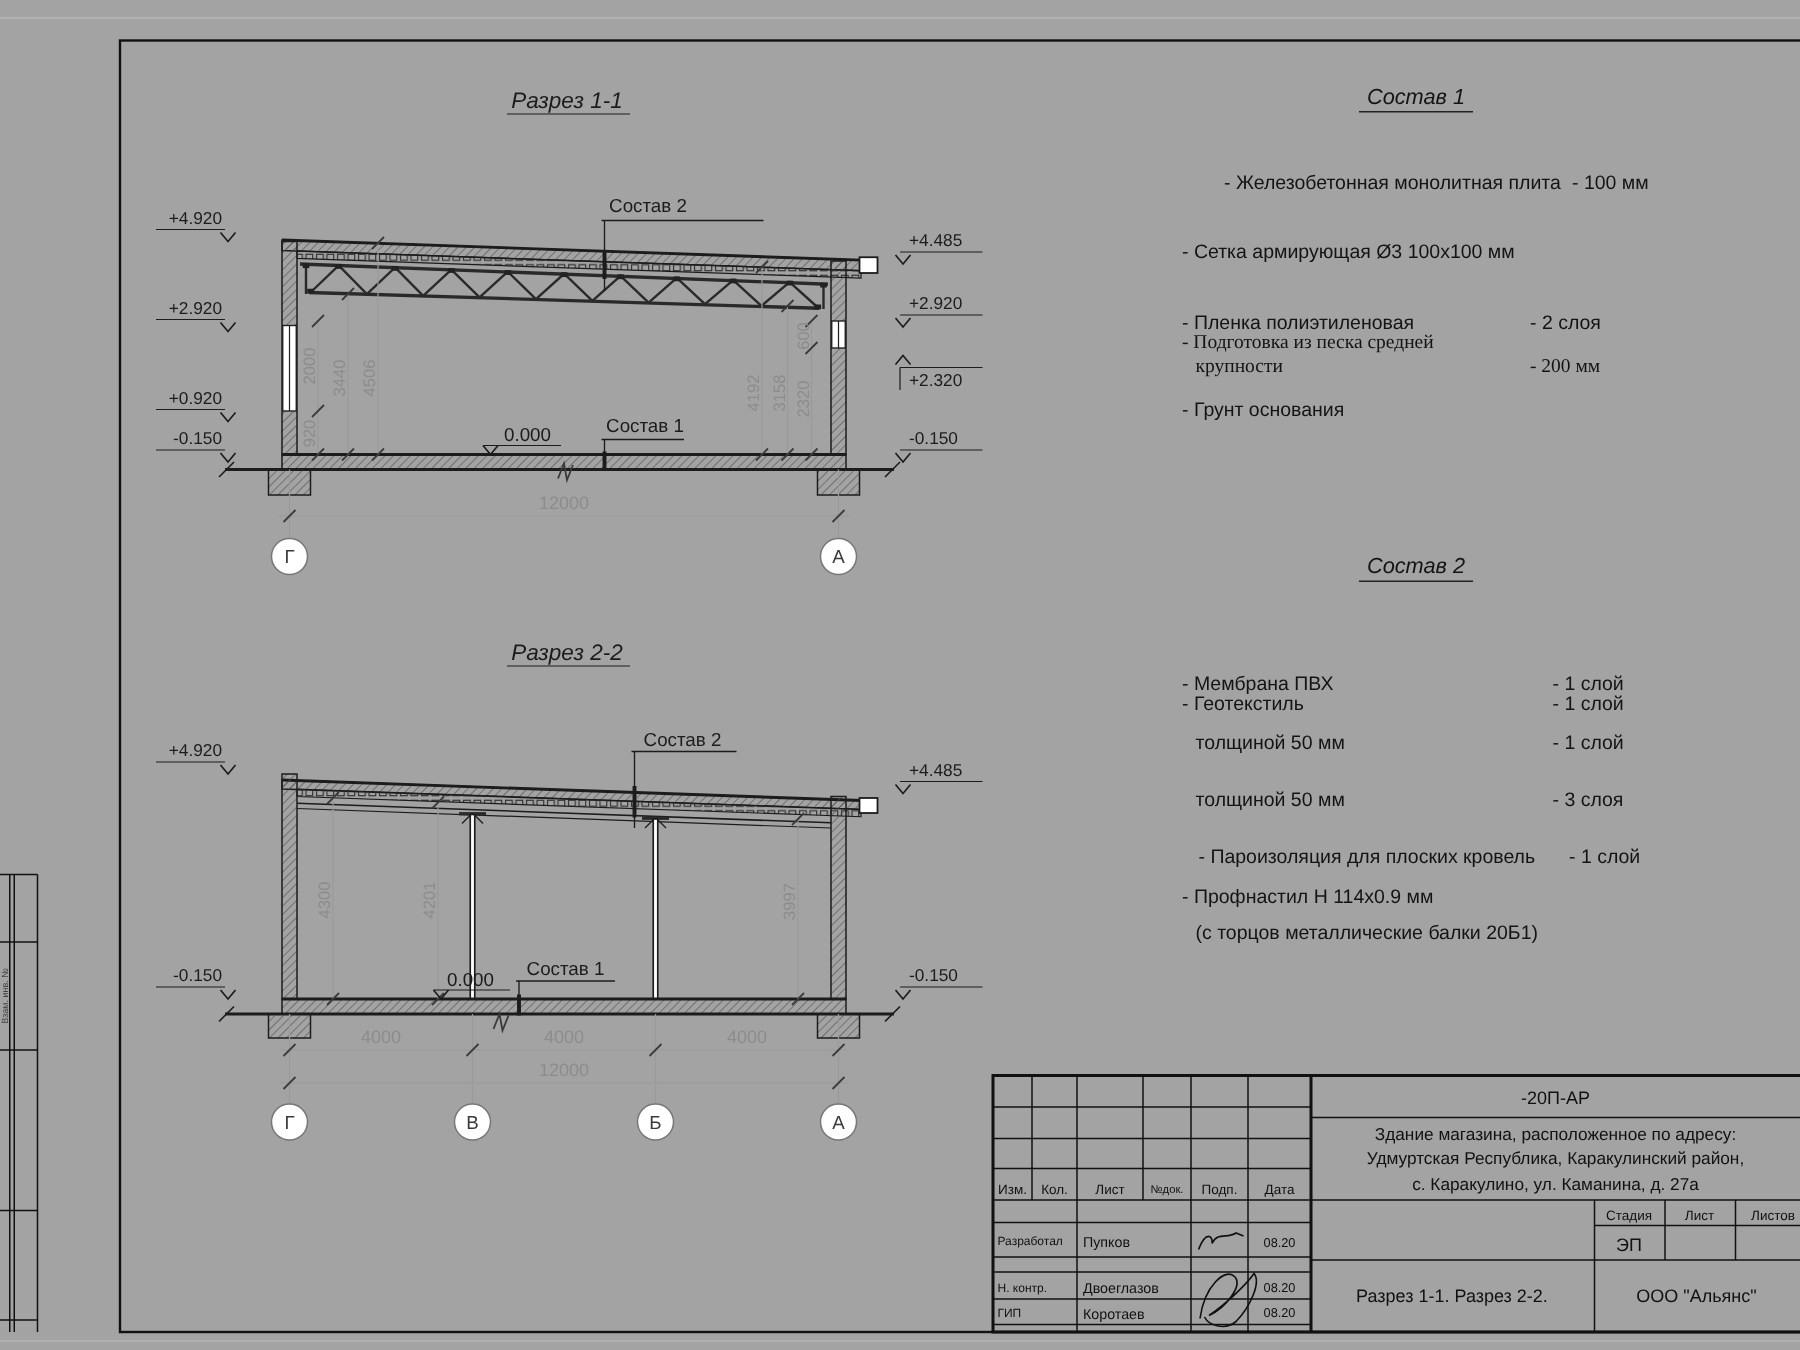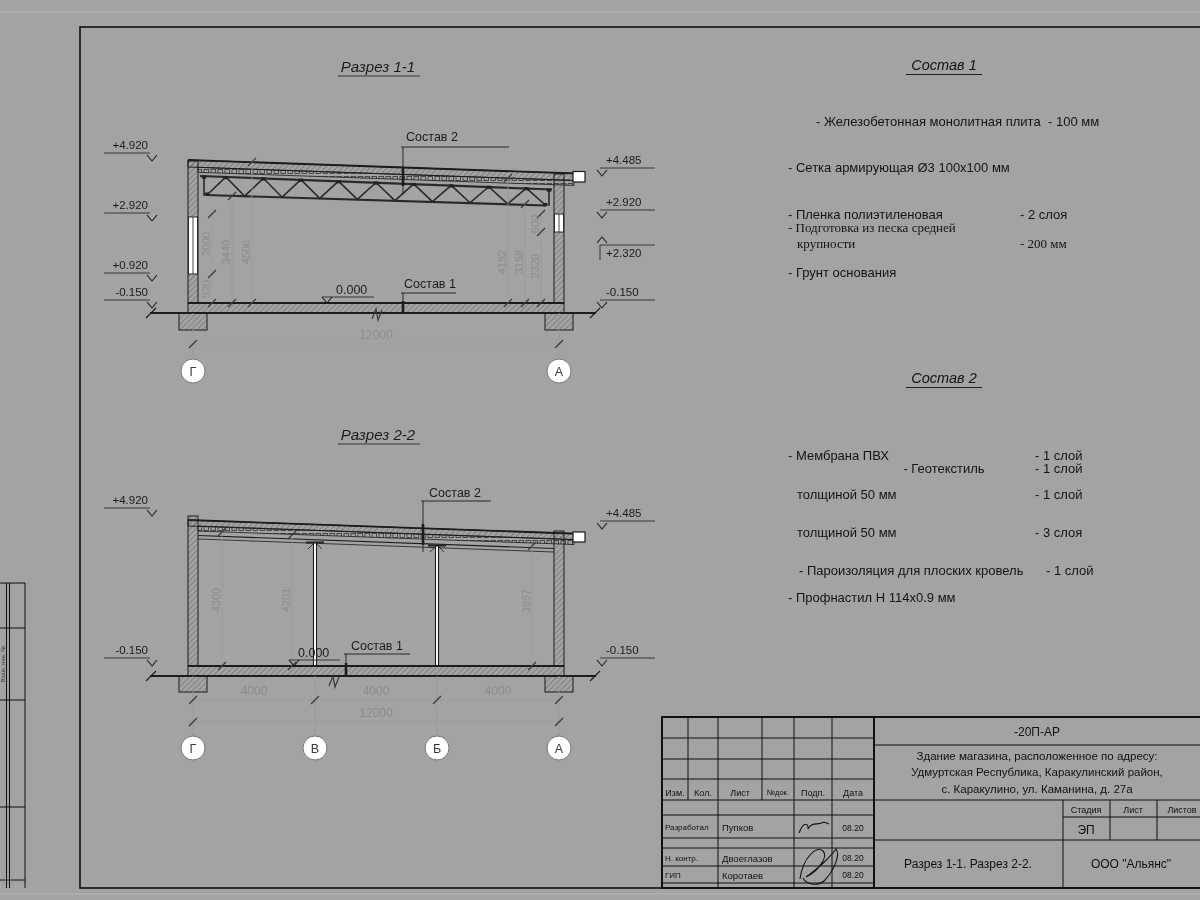--- a/index.html
+++ b/index.html
@@ -432,38 +432,39 @@
 </div>
 
 <div class="sostav" style="left:788px;top:368px;height:290px;">
   <div class="s-head" style="top:2px;">
     <span>Состав 2</span>
   </div>
   <div class="s-item" style="top:80px;">
     <div class="l1">- Мембрана ПВХ</div>
     <span class="val" style="left:247px;">- 1 слой</span>
   </div>
-  <div class="s-item" style="top:93px;text-align:center;">
+  <div class="s-item" style="top:93px;">
     <div class="l1">- Геотекстиль</div>
     <span class="val" style="left:247px;">- 1 слой</span>
   </div>
   <div class="s-item" style="top:119px;">
         <div class="l2">толщиной 50 мм</div>
     <span class="val" style="left:247px;">- 1 слой</span>
   </div>
   <div class="s-item" style="top:157px;">
         <div class="l2">толщиной 50 мм</div>
     <span class="val" style="left:247px;">- 3 слоя</span>
   </div>
   <div class="s-item" style="top:195px;margin-left:11px;">
     <div class="l1">- Пароизоляция для плоских кровель</div>
     <span class="val" style="left:247px;">- 1 слой</span>
   </div>
   <div class="s-item" style="top:222px;">
     <div class="l1">- Профнастил Н 114х0.9 мм</div>
 
   </div>
   <div class="s-item" style="top:246px;">
+        <div class="l2">(с торцов металлические балки 20Б1)</div>
 
   </div>
 </div>
 
 </div>
 
 </body></html>

